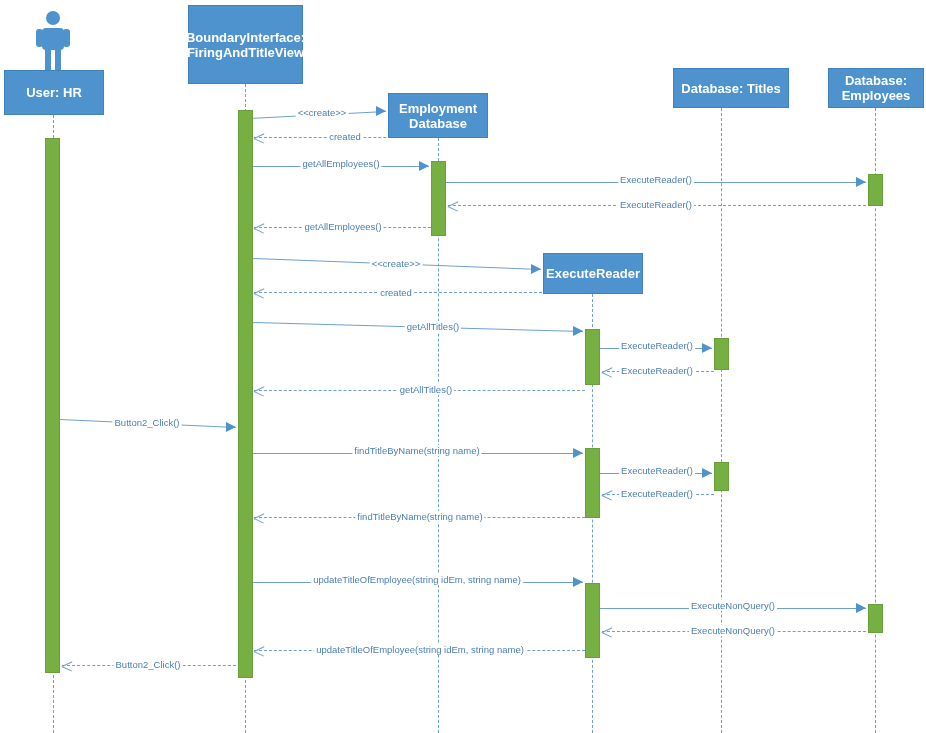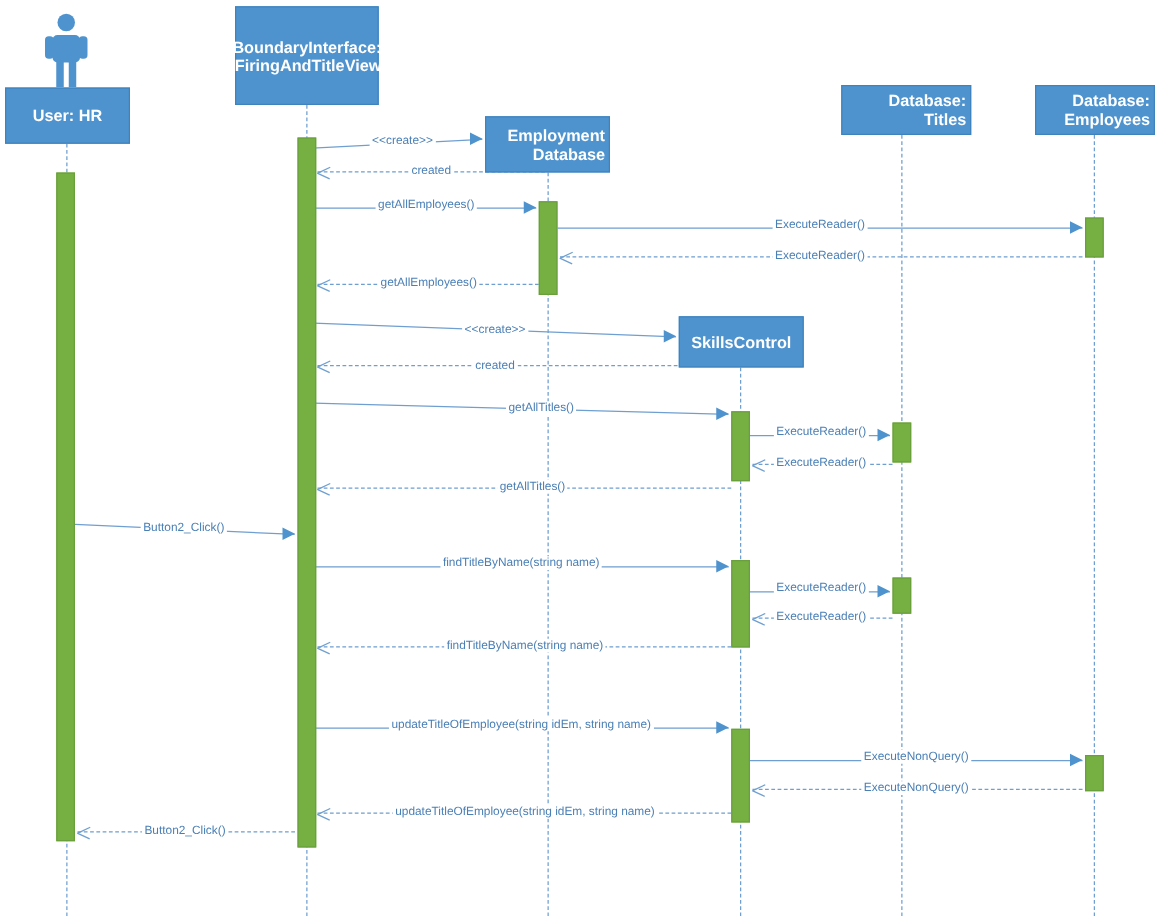--- a/index.html
+++ b/index.html
@@ -22,21 +22,21 @@
     box-sizing: border-box;
     background: #4f93ce;
     border: 1px solid #3f83be;
     color: #ffffff;
     font-weight: bold;
     font-size: 13px;
     line-height: 15px;
     display: flex;
     align-items: center;
     justify-content: center;
-    text-align: right;
+    text-align: center;
     padding: 2px 3px;
   }
   
   .lifeline {
     position: absolute;
     width: 0;
     border-left: 1px dashed #6f9fd0;
   }
   
   .activation {
@@ -202,22 +202,22 @@
       <div class="participant" style="left: 4px; top: 70px; width: 100px; height: 45px;">
         <span>User: HR</span>
       </div>
       <div class="participant" style="left: 188px; top: 5px; width: 115px; height: 79px;">
         <span>BoundaryInterface: FiringAndTitleView</span>
       </div>
       <div class="participant" style="left: 388px; top: 93px; width: 100px; height: 45px;">
         <span>Employment Database</span>
       </div>
       <div class="participant" style="left: 543px; top: 253px; width: 100px; height: 41px;">
-        <span>SkillsControl</span>
-      </div>
-      <div class="participant" style="left: 673px; top: 68px; width: 104px; height: 40px;">
+        <span>ExecuteReader</span>
+      </div>
+      <div class="participant" style="left: 673px; top: 68px; width: 116px; height: 40px;">
         <span>Database: Titles</span>
       </div>
       <div class="participant" style="left: 828px; top: 68px; width: 96px; height: 40px;">
         <span>Database: Employees</span>
       </div>
     </div>
 </div>
 
 </body></html>

